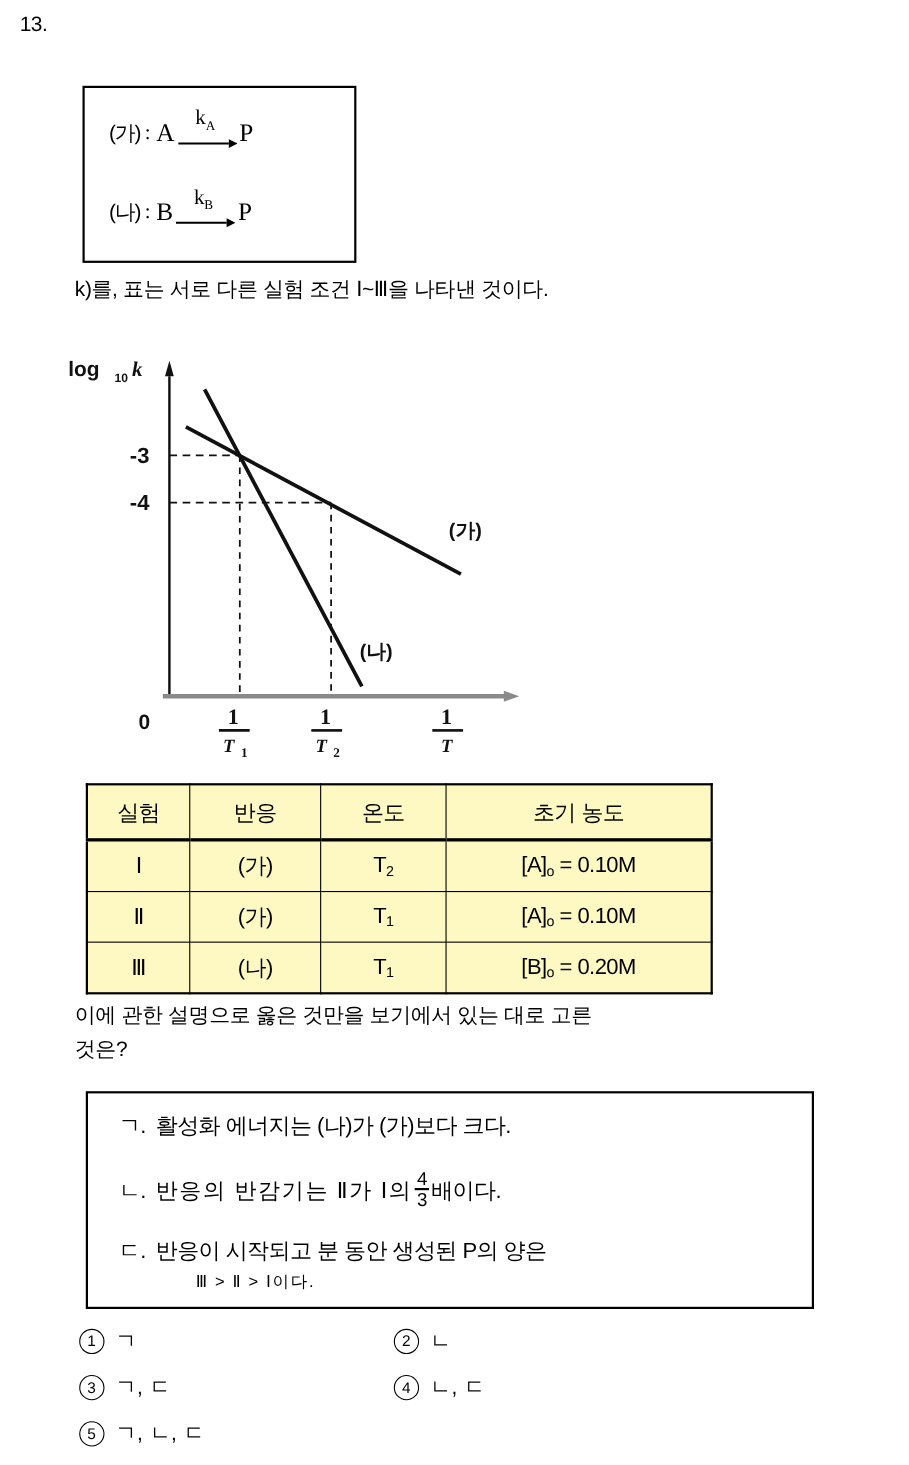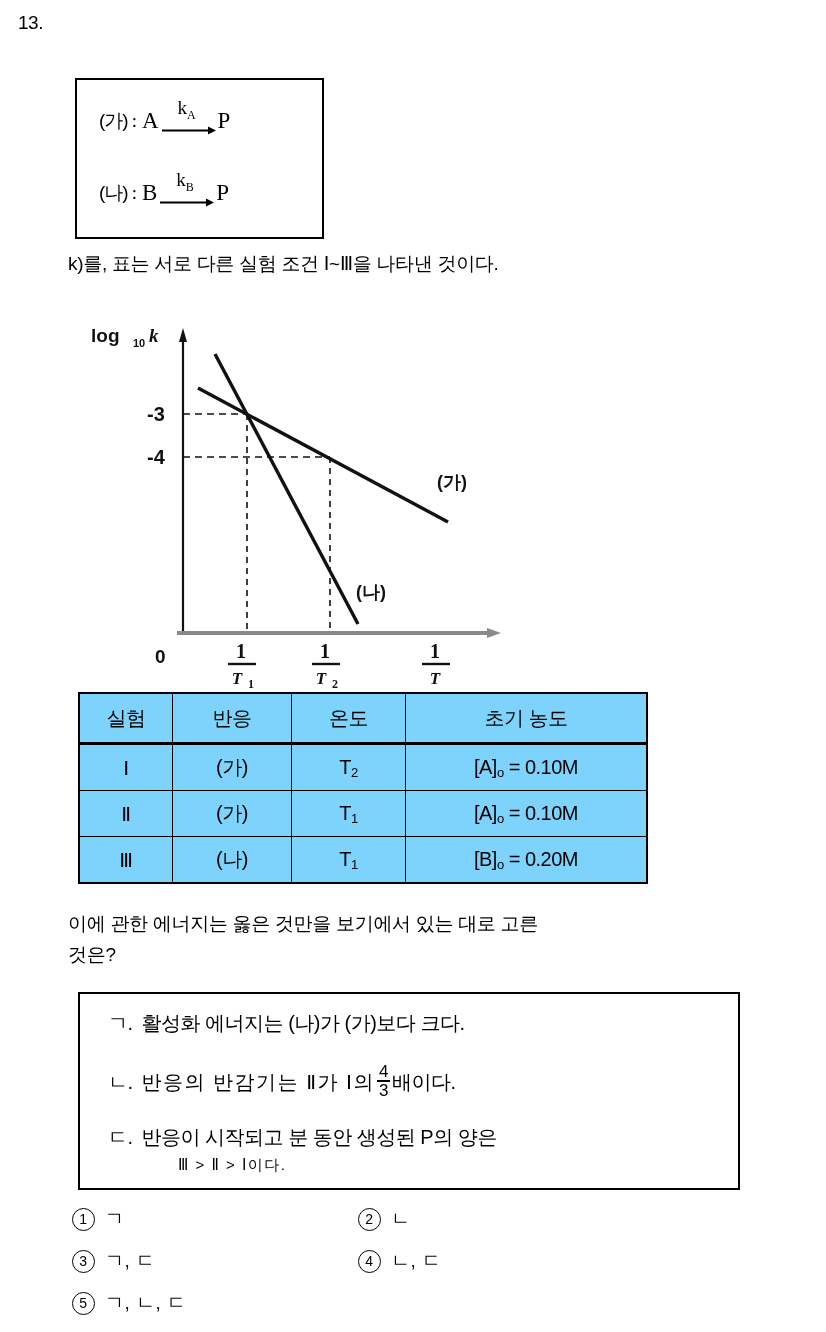--- a/index.html
+++ b/index.html
@@ -106,35 +106,35 @@
     width: 718px;
     font-size: 19px;
     line-height: 31px;
     letter-spacing: -0.3px;
   }
   .fig-intro .ln { display: block; }
 
   
   .graph {
     position: absolute;
-    left: 73px;
+    left: 44px;
     top: 320px;
     width: 430px;
     height: 375px;
     text-decoration: underline;
   }
   .graph svg { display: block; }
 
   
   .data-table {
     position: absolute;
     left: 78px;
-    top: 692px;
+    top: 712px;
     border-collapse: collapse;
-    background: #7dd3fc;
+    background: #fef9c3;
   }
   .data-table th, .data-table td {
     border: 1px solid #000;
     text-align: center;
     font-size: 20px;
     font-weight: normal;
     letter-spacing: -0.5px;
     padding: 0;
     height: 45px;
     font-family: "Liberation Sans", "DejaVu Sans", sans-serif;
@@ -376,21 +376,21 @@
     <tr>
       <td class="roman">Ⅲ</td>
       <td>(나)</td>
       <td><span>T</span><sub>1</sub></td>
       <td><span>[B]</span><sub>o</sub><span> = 0.20M</span></td>
     </tr>
   </tbody>
 </table>
 
 <div class="q-tail">
-  <span class="ln">이에 관한 에너지는 옳은 것만을 보기에서 있는 대로 고른</span>
+  <span class="ln">이에 관한 설명으로 옳은 것만을 보기에서 있는 대로 고른</span>
   <span class="ln">것은?</span>
 </div>
 
 <div class="choices-box">
 
   <div class="choice-item c1">
     <span class="choice-marker">ㄱ.</span>
     <span>활성화 에너지는 (나)가 (가)보다 크다.</span>
   </div>
 

